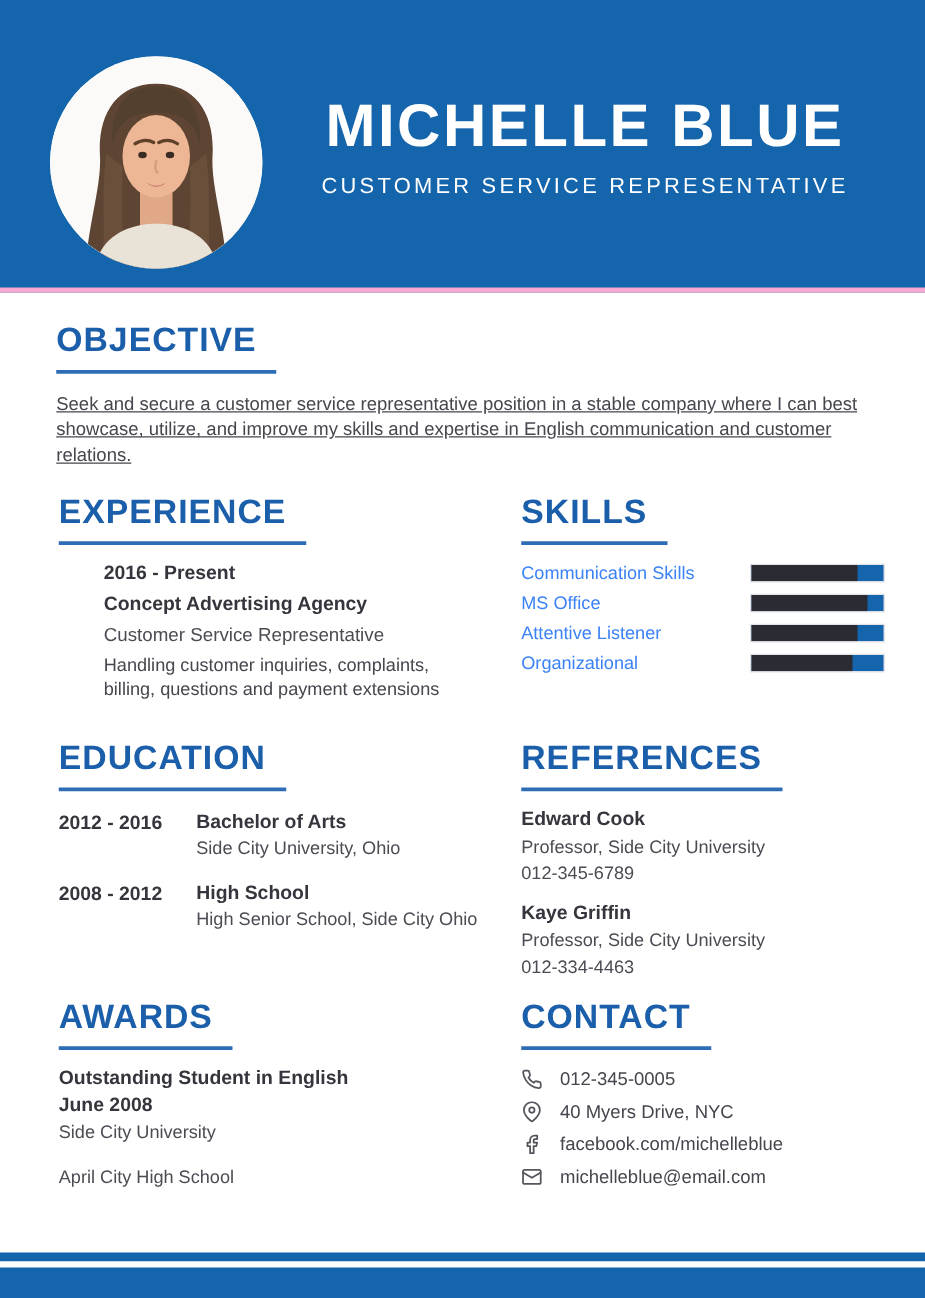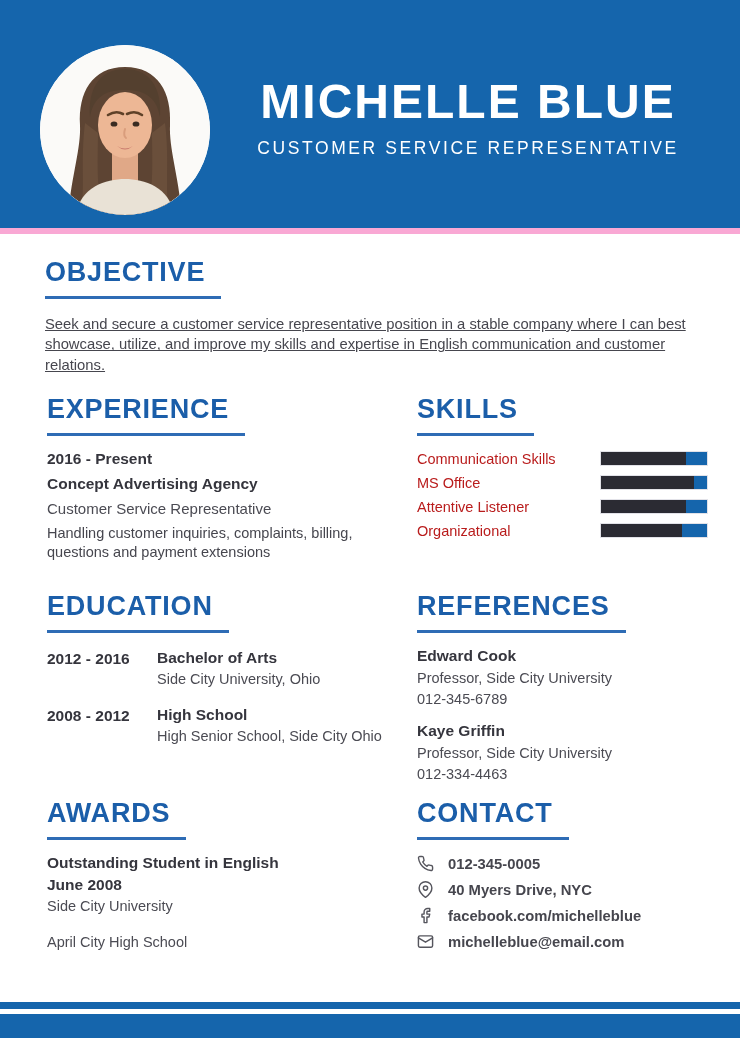--- a/index.html
+++ b/index.html
@@ -6,21 +6,21 @@
   html,body { background:#e9e9e9; }
   .page {
     position:relative; width:740px; height:1038px; margin:0 auto;
     background:#ffffff; overflow:hidden;
     font-family:"Liberation Sans", sans-serif;
     color:#4b4b53;
   }
   
   .banner {
     position:absolute; left:0; top:0; width:740px; height:234px;
-    background:#1565ac; border-bottom:6px solid #f9a8d4;
+    background:#1565ac; border-bottom:4px solid #f9a8d4;
   }
   .photo {
     position:absolute; left:40px; top:45px; width:170px; height:170px;
     border-radius:50%; overflow:hidden; background:#ffffff;
   }
   .photo svg { display:block; width:100%; height:100%; }
   .header-text {
     position:absolute; left:212px; top:76px; width:512px;
     text-align:center; color:#ffffff;
   }
@@ -47,33 +47,33 @@
   #references  { left:417px; top:591px; width:300px; }
   #awards      { left:47px;  top:798px; width:345px; }
   #contact     { left:417px; top:798px; width:305px; }
 
   .para {
     margin-top:15px; font-size:14.8px; line-height:1.38; color:#46464e;text-decoration:underline;
   }
   .bold-dark { color:#35353d; font-weight:700; }
 
   
-  .xp-body { margin-top:14px; }
+  .xp-body { margin-top:14px;margin-left:36px; }
   .xp-period  { font-size:15.5px; margin-bottom:7px; }
   .xp-company { font-size:15.5px; margin-bottom:7px; }
   .xp-role    { font-size:15px;   margin-bottom:7px; color:#4b4b53; }
   .xp-desc    { font-size:14.5px; line-height:1.3; color:#46464e; }
 
   
   .skills-body { margin-top:16px; }
   .skill-row {
     display:flex; align-items:center; justify-content:space-between;
     margin-bottom:11px; height:13px;
   }
-  .skill-label { font-size:14.5px; color:#b91c1c; }
+  .skill-label { font-size:14.5px; color:#3b82f6; }
   .skill-bar {
     width:106px; height:13px; background:#1565ac; flex:0 0 auto;
     outline:1px solid #e2e2e8;
   }
   .skill-fill { height:100%; background:#2b2b33; }
 
   
   .edu-body { margin-top:16px; }
   .edu-row { display:flex; margin-bottom:19px; }
   .edu-period { flex:0 0 110px; font-size:15.5px; padding-top:1px; }
@@ -88,21 +88,21 @@
   .ref-phone { font-size:14.5px; }
 
   
   .awards-body { margin-top:14px; }
   .award-item { margin-bottom:20px; }
   .award-title { font-size:15.5px; margin-bottom:4px; }
   .award-date  { font-size:15.5px; margin-bottom:4px; }
   .award-inst  { font-size:14.5px; }
 
   
-  .contact-body { margin-top:15px;font-weight:bold; }
+  .contact-body { margin-top:15px; }
   .contact-row { display:flex; align-items:center; margin-bottom:9px; }
   .contact-icon { width:17px; height:17px; margin-right:14px; flex:0 0 auto; }
   .contact-icon svg { display:block; width:100%; height:100%; }
   .contact-value { font-size:14.8px; color:#46464e; }
 
   
   .footer-stripe {
     position:absolute; left:0; top:1002px; width:740px; height:7px;
     background:#1565ac;
   }

